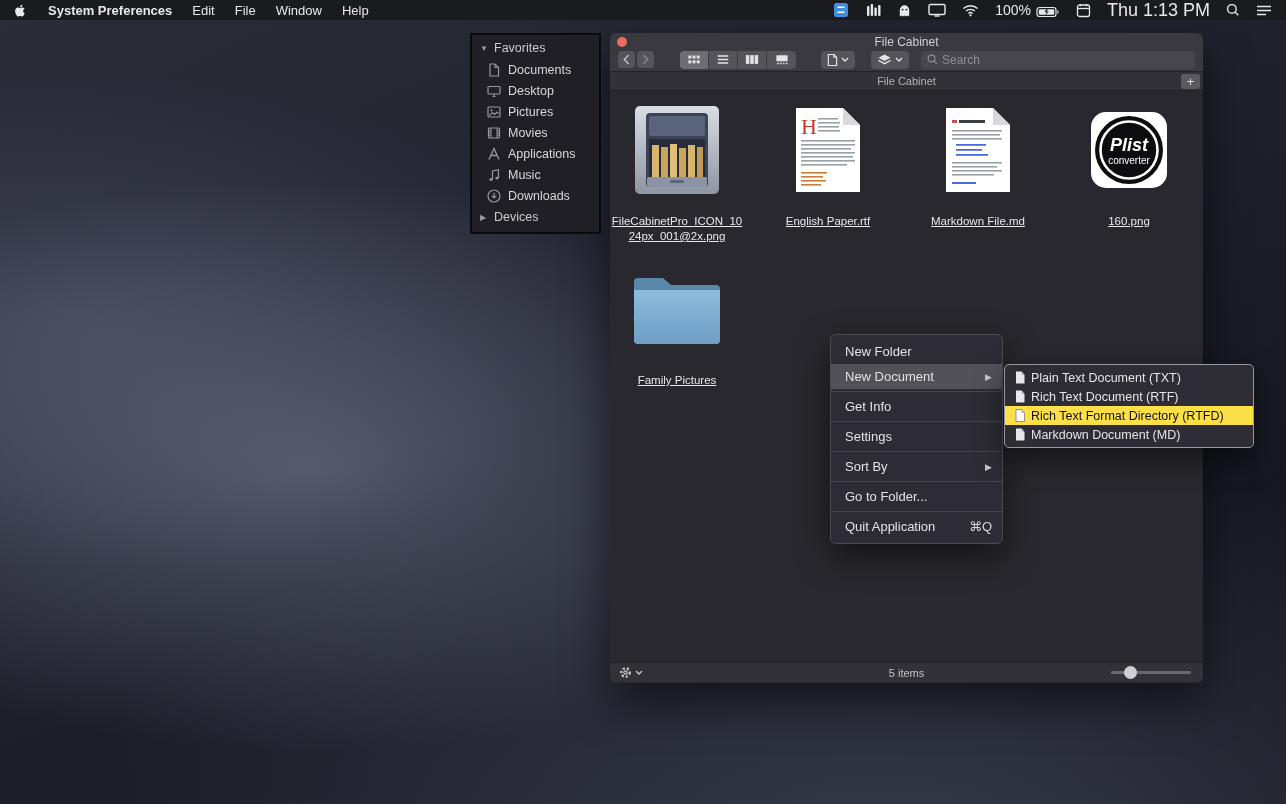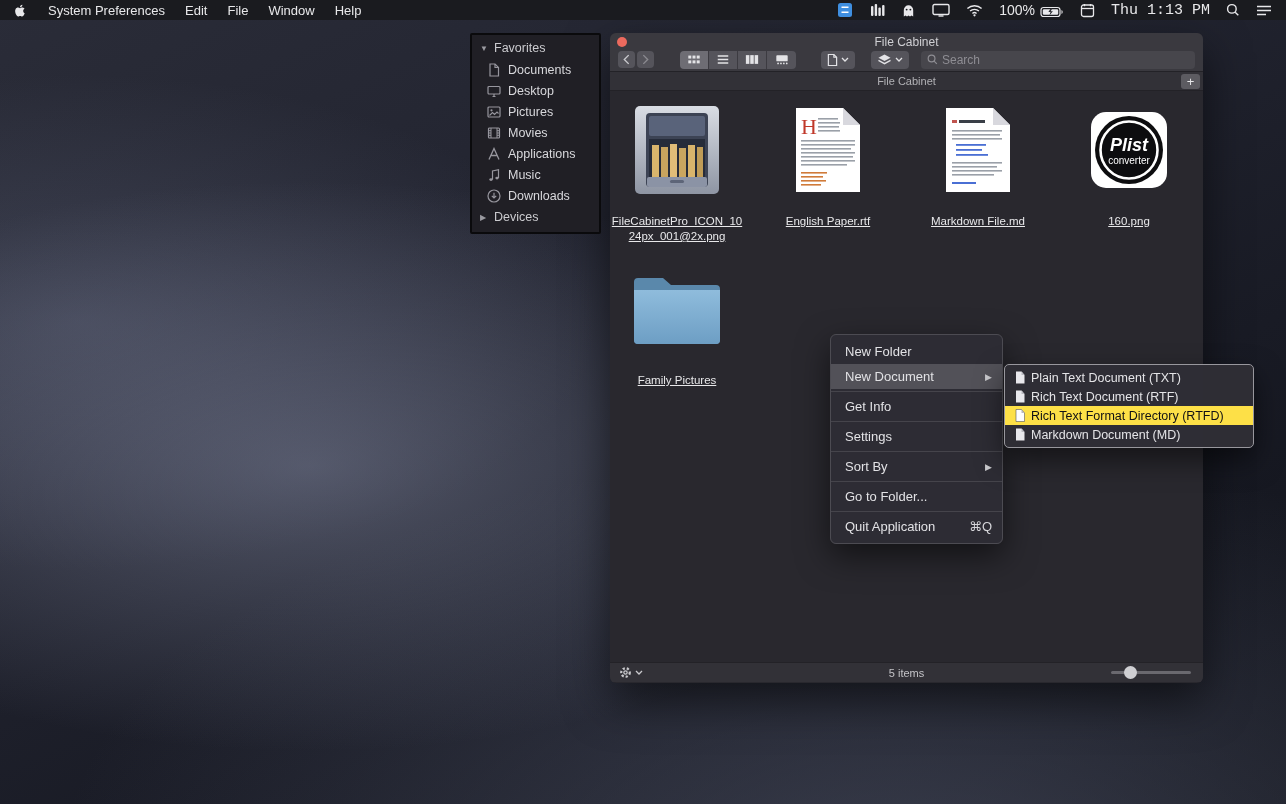--- a/index.html
+++ b/index.html
@@ -14,26 +14,26 @@
       radial-gradient(ellipse 800px 380px at 6% 40%, rgba(102,108,132,.40), transparent 65%),
       linear-gradient(155deg,#2a2c38 0%,#222430 35%,#191b25 65%,#11131a 100%);
   }
 
   
   .menubar{position:absolute;left:0;top:0;width:1286px;height:20px;background:#1a1b1f;
     display:flex;align-items:center;justify-content:space-between;font-size:13px;z-index:50;}
   .mb-left{display:flex;align-items:center;height:100%;}
   .mb-apple{display:flex;align-items:center;padding:0 11px 0 14px;height:100%;}
   .mb-apple svg{width:13px;height:15px;fill:#e8e8ea;}
-  .mb-app{font-weight:normal;padding:0 10px;}
+  .mb-app{font-weight:bold;padding:0 10px;}
   .mb-item{padding:0 10px;}
   .mb-right{display:flex;align-items:center;height:100%;gap:16px;padding-right:14px;}
   .st{display:flex;align-items:center;}
   .mb-batt{display:flex;align-items:flex-end;gap:5px;font-size:14px;}
-  .mb-clock{font-size:15px;font-family:Liberation Mono, monospace;}
+  .mb-clock{font-size:18px;}
 
   
   .panel{position:absolute;left:470px;top:33px;width:131px;background:#201f25;
     border:2px solid #0a0a0c;border-radius:2px;padding:2px 0 4px 0;z-index:40;}
   .p-head{display:flex;align-items:center;gap:5px;padding:4px 8px;font-size:12.5px;color:#cbcbcf;}
   .p-head .tri{font-size:8px;color:#9a9aa0;width:9px;}
   .p-item{display:flex;align-items:center;gap:7px;padding:3.5px 8px 3.5px 15px;font-size:12.5px;color:#d8d8dc;}
   .p-item svg{width:14px;height:14px;color:#97969e;flex:none;}
 
   

